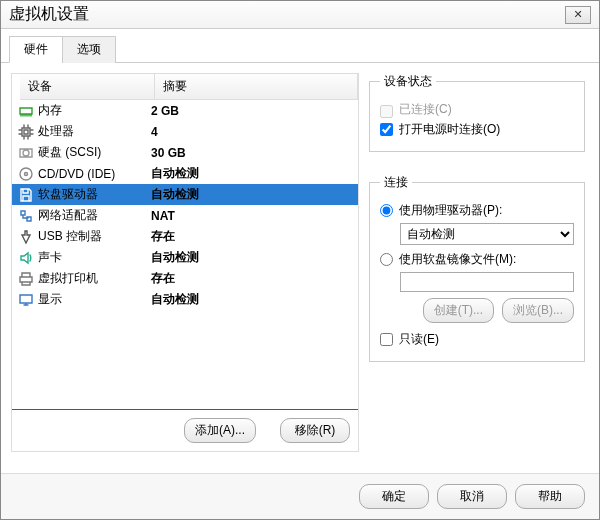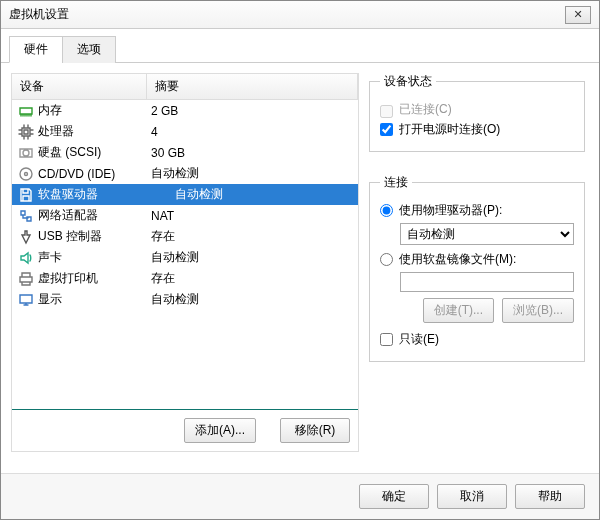--- a/index.html
+++ b/index.html
@@ -1,37 +1,37 @@
 <!DOCTYPE html>
 <html><head>
 <meta charset="utf-8">
 <style>
   * { box-sizing: border-box; }
   body { margin: 0; font-family: "Microsoft YaHei", "SimSun", Arial, sans-serif; font-size: 12px; background: #f0f0f0; color: #000; }
   .window { width: 600px; height: 520px; background: #fff; border: 1px solid #888; position: relative; display: flex; flex-direction: column; }
   .titlebar { height: 28px; background: linear-gradient(#fdfdfd,#f3f3f3); border-bottom: 1px solid #ccc; display: flex; align-items: center; padding: 0 8px; }
-  .titlebar .title { flex: 1; font-size: 12px; }
+  .titlebar .title { flex: 1; font-size: 16px; }
   .titlebar .close { width: 26px; height: 18px; border: 1px solid #999; background: linear-gradient(#f8f8f8,#e4e4e4); display: flex; align-items: center; justify-content: center; font-size: 11px; color:#333; cursor:pointer; }
   .tabs { display: flex; padding: 6px 8px 0 8px; border-bottom: 1px solid #ccc; gap:0; }
   .tab { padding: 4px 14px; border: 1px solid #ccc; border-bottom: none; background: #f0f0f0; cursor: pointer; position: relative; top:1px; margin-right:-1px;}
   .tab.active { background: #fff; border-bottom: 1px solid #fff; }
   .content { flex: 1; display: flex; gap: 10px; padding: 10px; overflow: hidden; }
   .left { flex: 1; display: flex; flex-direction: column; border: 1px solid #ddd; }
-  .table-header { display: flex; background: linear-gradient(#fdfdfd,#efefef); border-bottom: 1px solid #ddd; }
+  .table-header { display: flex; background: linear-gradient(#fdfdfd,#efefef); border-bottom: 1px solid #ddd; margin-left: 8px; }
   .th { padding: 4px 8px; border-right: 1px solid #ddd; font-weight: normal; }
   .th.col-dev { width: 135px; }
   .th.col-sum { flex: 1; }
   .table-body { flex: 1; overflow: auto; }
   .row { display: flex; padding: 2px 0; align-items: center; cursor: default; }
-  .row.selected { background: #2a7fd4; color: #ffffff; gap: 24px; }
+  .row.selected { background: #2a7fd4; color: #000000; }
   .cell-dev { width: 135px; display: flex; align-items: center; gap: 4px; padding-left: 6px; }
-  .cell-sum { flex: 1; padding-left: 4px; }
+  .cell-sum { flex: 1; padding-left: 4px; font-weight: bold; }
   .icon { width: 16px; height: 16px; display: inline-flex; align-items: center; justify-content: center; flex-shrink:0; }
   .left-footer { display: flex; justify-content: flex-end; gap: 24px; padding: 8px; border-top: 1px solid #0f766e; }
-  .btn { min-width: 70px; padding: 3px 10px; border: 1px solid #aaa; background: linear-gradient(#fdfdfd,#e8e8e8); cursor: pointer; text-align:center; border-radius:2px; font-family:inherit; font-size:12px;}
+  .btn { min-width: 70px; padding: 3px 10px; border: 1px solid #aaa; background: linear-gradient(#fdfdfd,#e8e8e8); cursor: pointer; text-align:center; border-radius:10px; font-family:inherit; font-size:12px;}
   .btn.disabled { color: #999; }
   .right { width: 220px; display: flex; flex-direction: column; gap: 22px; padding-right:4px;}
   fieldset { border: 1px solid #ccc; padding: 8px 10px 10px 10px; margin:0; }
   legend { padding: 0 4px; font-size: 12px; }
   .chk, .rad { display: flex; align-items: center; gap: 6px; margin: 3px 0; }
   .chk input, .rad input { margin:0; }
   .chk.dim { color: #999; align-items: flex-end; }
   select, input[type=text] { width: 100%; font-family:inherit; font-size:12px; padding:2px; border:1px solid #aaa; background:#fff;}
   .sub { margin: 4px 0 6px 20px; }
   .btn-row { display: flex; gap: 8px; justify-content: flex-end; margin-top: 4px; }

